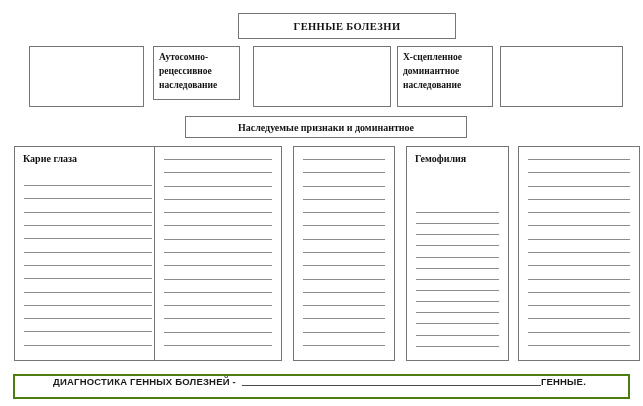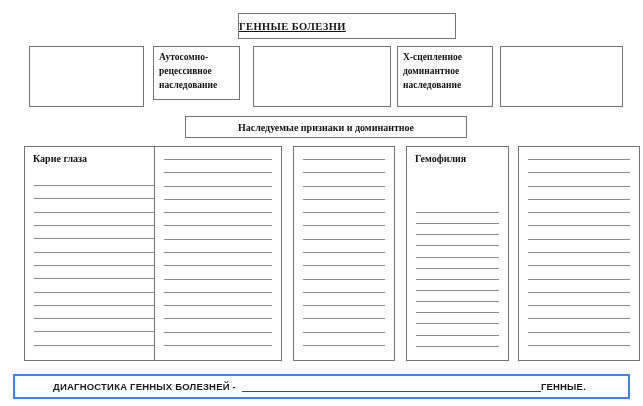--- a/index.html
+++ b/index.html
@@ -6,51 +6,51 @@
   .canvas {
     position:relative; width:643px; height:406px; background:#ffffff;
     font-family:"Liberation Serif", serif; color:#111111; overflow:hidden;
   }
   .box {
     position:absolute; border:1px solid #757575; background:#ffffff;
     box-sizing:border-box;
   }
   .title-box {
     left:238px; top:13px; width:218px; height:26px;
-    display:flex; align-items:center; justify-content:flex-start;
-    font-weight:bold; font-size:10.5px; letter-spacing:0.4px;text-decoration:underline;
+    display:flex; align-items:center; justify-content:center;
+    font-weight:bold; font-size:10.5px; letter-spacing:0.4px;
   }
   .b1 { left:29px;  top:46px; width:115px; height:61px; }
   .b2 { left:153px; top:46px; width:87px;  height:54px; padding:4px 5px; font-weight:bold; font-size:9.5px; line-height:1.45; }
   .b3 { left:253px; top:46px; width:138px; height:61px; }
   .b4 { left:397px; top:46px; width:96px;  height:61px; padding:4px 5px; font-weight:bold; font-size:9.5px; line-height:1.45; }
   .b5 { left:500px; top:46px; width:123px; height:61px; }
   .band {
     left:185px; top:116px; width:282px; height:22px;
     display:flex; align-items:center; justify-content:center;
     font-weight:bold; font-size:10px;
   }
   .col {
     top:146px; height:215px;
     display:flex; flex-direction:column;
     padding:6px 8px 8px 8px;
   }
-  .c1 { left:24px;  width:148px; }
+  .c1 { left:14px;  width:148px; }
   .c2 { left:154px; width:128px; }
   .c3 { left:293px; width:102px; }
   .c4 { left:406px; width:103px;gap:38px; }
   .c5 { left:518px; width:122px; }
   .col-header { font-weight:bold; font-size:10px; height:26px; flex:0 0 auto; }
   .c4 .col-header { height:16px; }
   .lines { flex:1 1 auto; display:flex; flex-direction:column; justify-content:space-around; }
   .line { height:0; border-top:1.5px solid #8c8c8c; margin:0 1px; }
   .footer {
     position:absolute; left:13px; top:374px; width:617px; height:25px;
-    border:2px solid #3b82f6; background:#ffffff; box-sizing:border-box;
-    display:flex; align-items:center;
+    border:2px solid #4d7c0f; background:#ffffff; box-sizing:border-box;
+    display:flex; 
     padding:0 42px 0 38px;
     font-family:"Liberation Sans", sans-serif; font-weight:bold; font-size:9.5px;
     letter-spacing:0.2px; color:#1a1a1a; white-space:nowrap;
   }
   .footer-blank { flex:1 1 auto; height:9px; border-bottom:1.2px solid #4a4a4a; margin-left:6px; }
 </style>
 </head>
 <body>
 
 <div class="canvas">

